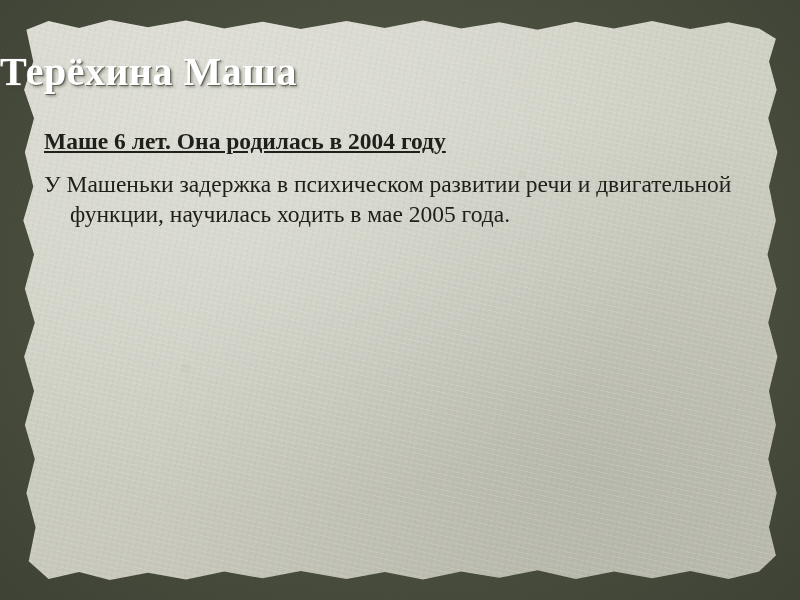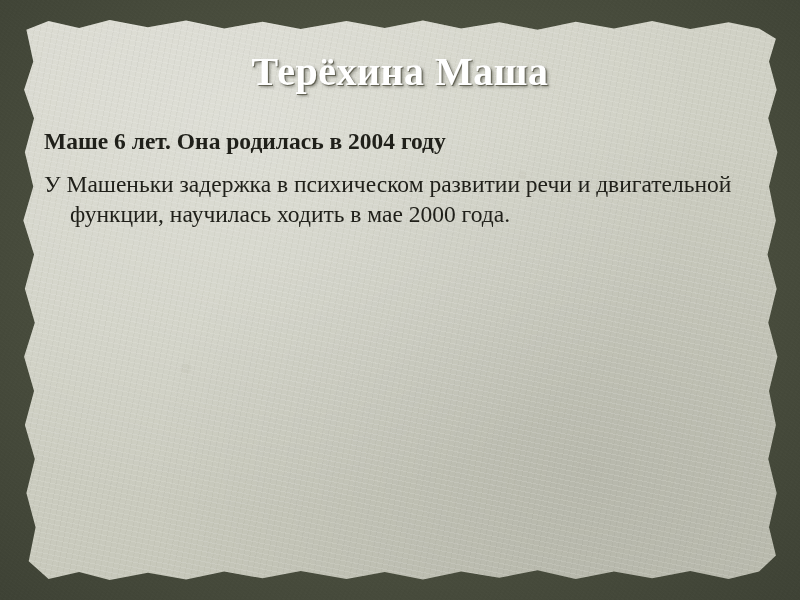--- a/index.html
+++ b/index.html
@@ -80,21 +80,20 @@
   .content {
     position: absolute;
     inset: 0;
   }
 
   .slide-title {
     position: absolute;
     left: 0;
     right: 0;
     top: 48px;
-    text-align: center;
     font-size: 40px;
     font-weight: bold;
     color: #ffffff;
     letter-spacing: 0.5px;
     text-shadow:
       1px 1px 0 rgba(90,90,75,.85),
       2px 2px 3px rgba(60,60,50,.55),
       0 0 1px rgba(255,255,255,.6);
   }
 
@@ -123,20 +122,21 @@
   }
   .body-list li.first .wrap {
     padding-left: 0;
     text-indent: 0;
   }
   .body-list li.first {
     font-weight: bold;
     margin-bottom: 12px;
   }
   .body-list li.first .u {
+    text-decoration: underline;
     text-underline-offset: 2px;
   }
 </style>
 </head>
 <body>
 
 <div class="slide-root">
   <div class="noise"></div>
 
   <div class="paper">
@@ -144,17 +144,17 @@
   </div>
 
   <div class="content">
     <div class="slide-title">Терёхина Маша</div>
 
     <ul class="body-list">
       <li class="first">
         <span class="wrap"><span class="u">Маше 6 лет. Она родилась в 2004 году</span></span>
       </li>
       <li>
-        <span class="wrap"><span>У Машеньки задержка в психическом развитии речи и двигательной функции, научилась ходить в мае 2000 года.</span></span>
+        <span class="wrap"><span>У Машеньки задержка в психическом развитии речи и двигательной функции, научилась ходить в мае 2005 года.</span></span>
       </li>
     </ul>
   </div>
 </div>
 
 </body></html>

